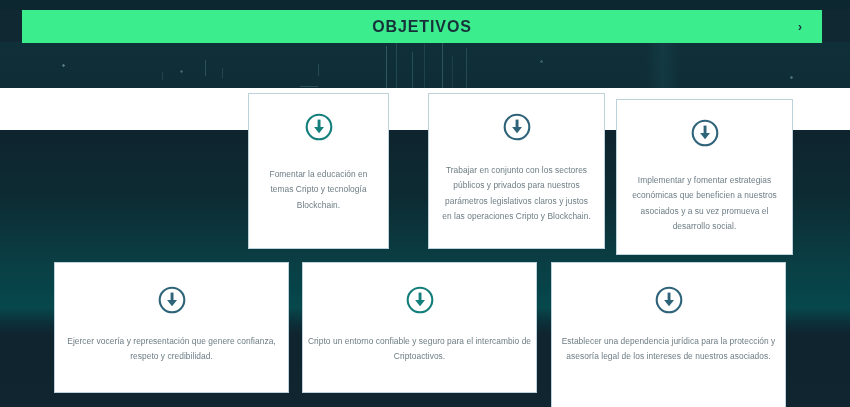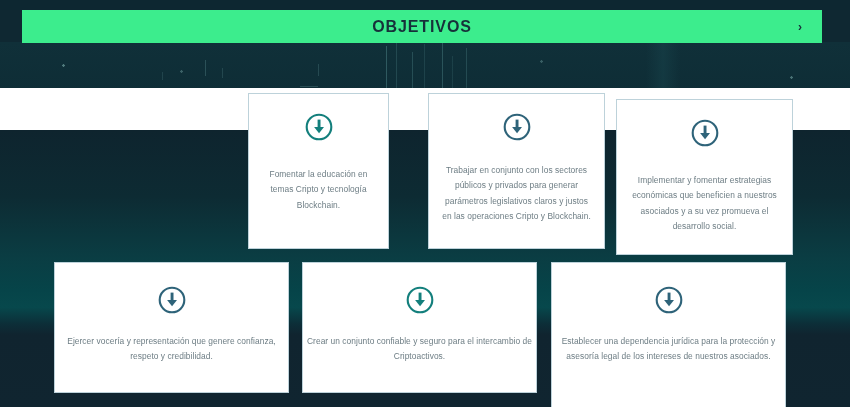--- a/index.html
+++ b/index.html
@@ -246,21 +246,21 @@
   </div>
 
   <div class="card c3">
     <span class="icon-wrap">
       <svg width="28" height="28" viewBox="0 0 28 28" aria-hidden="true">
         <circle cx="14" cy="14" r="12.3" fill="none" stroke="#2e6379" stroke-width="2.1"></circle>
         <rect x="12.6" y="6.6" width="2.9" height="9.1" fill="#2e6379"></rect>
         <path d="M9.1 14.1 L14.05 20.3 L19 14.1 Z" fill="#2e6379"></path>
       </svg>
     </span>
-    <div class="card-text">Trabajar en conjunto con los sectores públicos y privados para generar parámetros legislativos claros y justos en las operaciones Cripto y Blockchain.</div>
+    <div class="card-text">Trabajar en conjunto con los sectores públicos y privados para nuestros parámetros legislativos claros y justos en las operaciones Cripto y Blockchain.</div>
   </div>
 
   <div class="card c4">
     <span class="icon-wrap">
       <svg width="28" height="28" viewBox="0 0 28 28" aria-hidden="true">
         <circle cx="14" cy="14" r="12.3" fill="none" stroke="#2e6379" stroke-width="2.1"></circle>
         <rect x="12.6" y="6.6" width="2.9" height="9.1" fill="#2e6379"></rect>
         <path d="M9.1 14.1 L14.05 20.3 L19 14.1 Z" fill="#2e6379"></path>
       </svg>
     </span>
@@ -279,21 +279,21 @@
   </div>
 
   <div class="card c6">
     <span class="icon-wrap">
       <svg width="28" height="28" viewBox="0 0 28 28" aria-hidden="true">
         <circle cx="14" cy="14" r="12.3" fill="none" stroke="#137f7c" stroke-width="2.1"></circle>
         <rect x="12.6" y="6.6" width="2.9" height="9.1" fill="#137f7c"></rect>
         <path d="M9.1 14.1 L14.05 20.3 L19 14.1 Z" fill="#137f7c"></path>
       </svg>
     </span>
-    <div class="card-text">Crear un conjunto confiable y seguro para el intercambio de Criptoactivos.</div>
+    <div class="card-text">Cripto un entorno confiable y seguro para el intercambio de Criptoactivos.</div>
   </div>
 
   <div class="card c7">
     <span class="icon-wrap">
       <svg width="28" height="28" viewBox="0 0 28 28" aria-hidden="true">
         <circle cx="14" cy="14" r="12.3" fill="none" stroke="#2e6379" stroke-width="2.1"></circle>
         <rect x="12.6" y="6.6" width="2.9" height="9.1" fill="#2e6379"></rect>
         <path d="M9.1 14.1 L14.05 20.3 L19 14.1 Z" fill="#2e6379"></path>
       </svg>
     </span>

